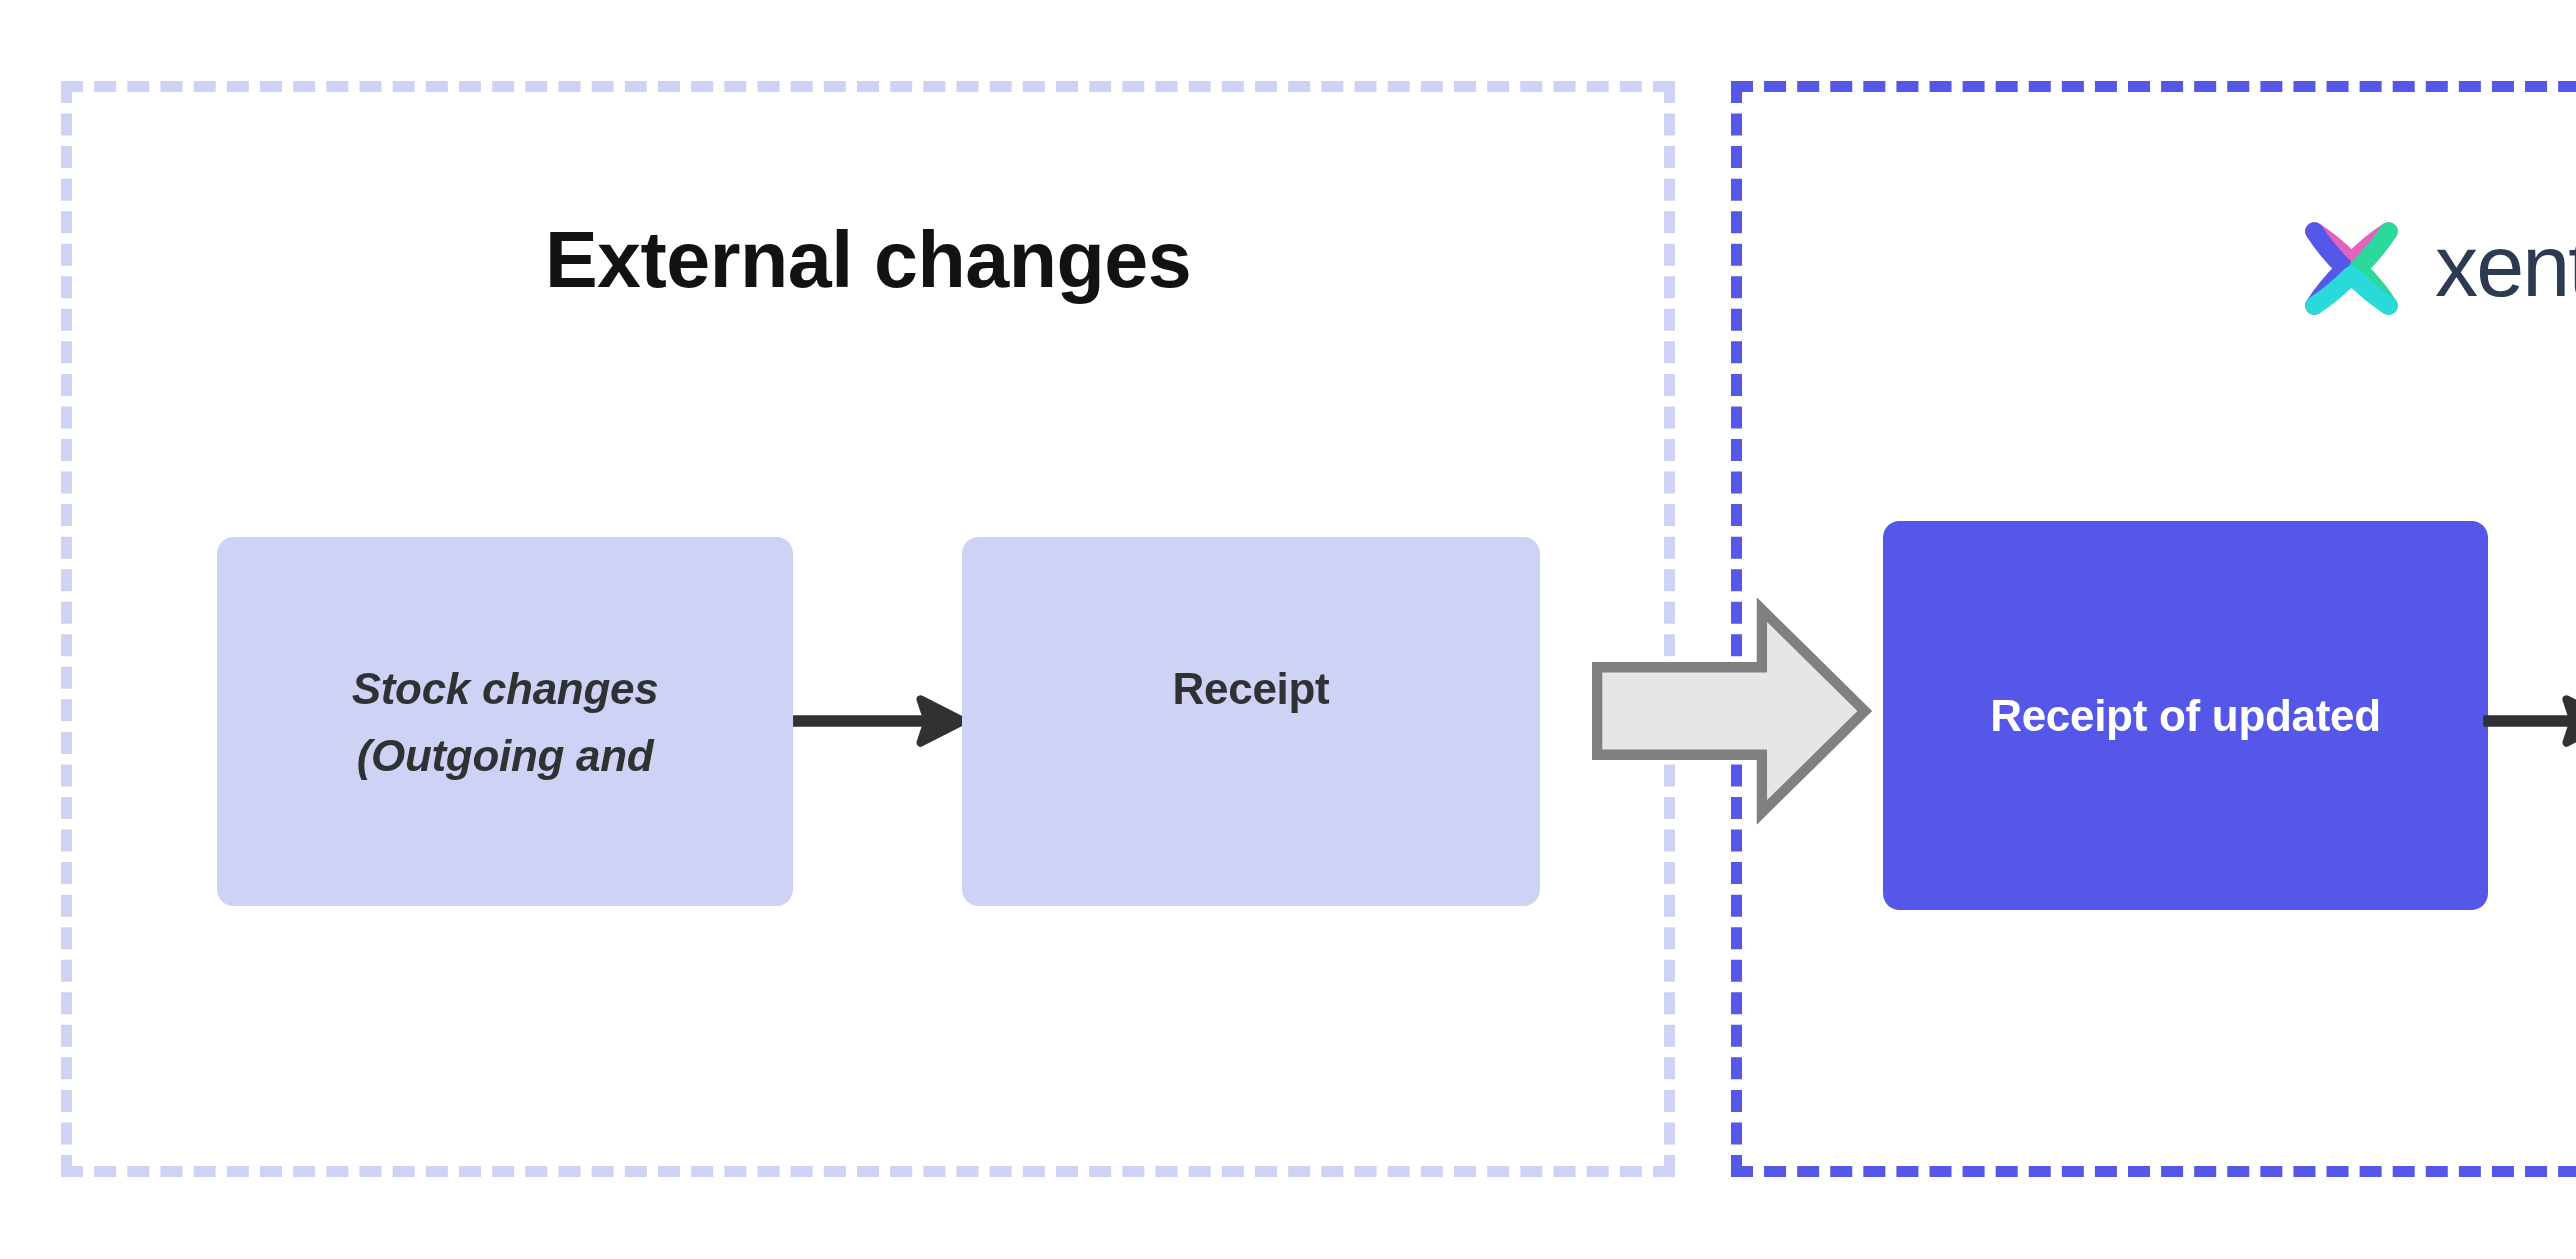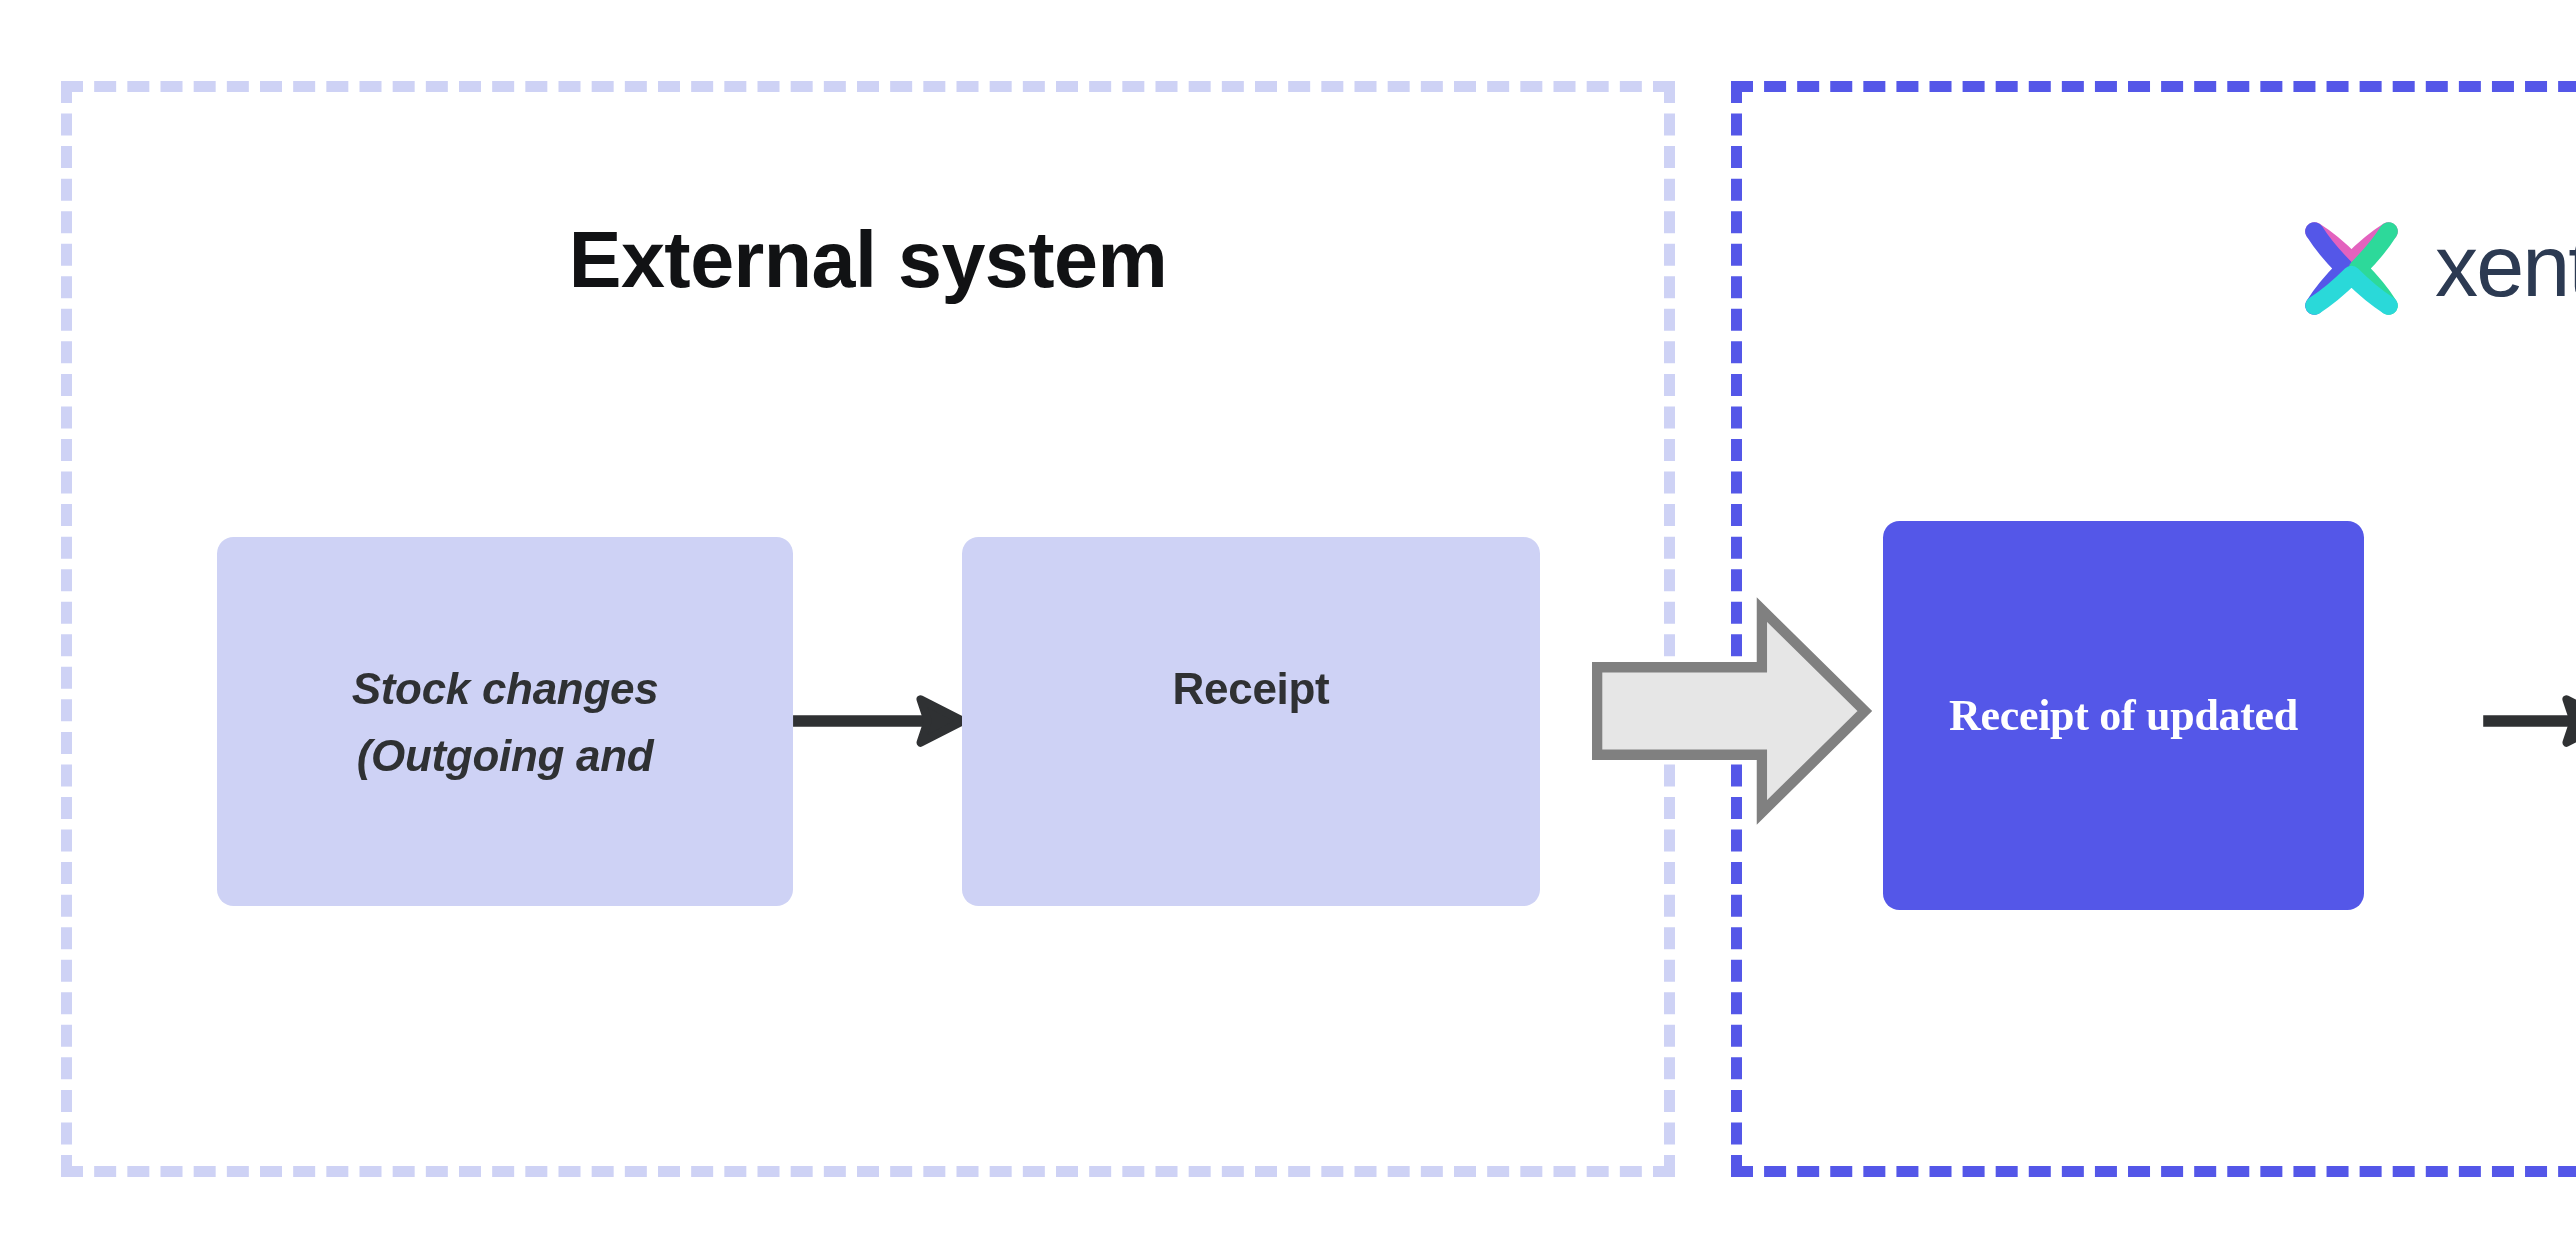--- a/index.html
+++ b/index.html
@@ -48,41 +48,41 @@
   }
   .pbox .txt{
     display:block;width:100%;
     font-size:44px;line-height:67px;letter-spacing:-0.3px;
   }
   .pbox-light{background:#CED2F5;color:#2F3133;}
   .pbox-solid{background:#5457E8;color:#ffffff;}
 
   #box-stock-changes   {left:217px; top:537px; width:576px; height:369px;font-style:italic;}
   #box-outgoing-comm   {left:962px;top:537px; width:578px; height:369px;}
-  #box-receipt-updated {left:1883px;top:521px; width:481px; height:389px;font-family:Liberation Serif, serif;}
+  #box-receipt-updated {left:1883px;top:521px; width:605px; height:389px;}
 
   
   .arrow-svg{position:absolute;overflow:visible;}
   #arrow-1{left:793px;top:685px;width:175px;height:72px;}
   #arrow-2{left:2483px;top:685px;width:129px;height:72px;}
 
   
   #block-arrow{
     position:absolute;left:1592px;top:600px;width:278px;height:222px;
     overflow:visible;
   }
 </style>
 </head>
 <body>
 
 <div id="stage">
 
   <div class="panel" id="panel-external"></div>
 
-  <div class="panel-title" id="external-title">External system</div>
+  <div class="panel-title" id="external-title">External changes</div>
 
   <div class="panel" id="panel-xentral"></div>
 
   <div id="xentral-logo">
     <svg id="xentral-mark" viewBox="0 0 100 100">
 
       <path d="M16 12 Q32 22 50 40 Q68 22 84 12" fill="none" stroke="#E362BE" stroke-width="17" stroke-linecap="round" stroke-linejoin="round" transform="translate(0,4)"></path>
 
       <path d="M12 16 Q22 32 40 50 Q22 68 12 84" fill="none" stroke="#5457E8" stroke-width="17" stroke-linecap="round" stroke-linejoin="round" transform="translate(4,0)"></path>
 

